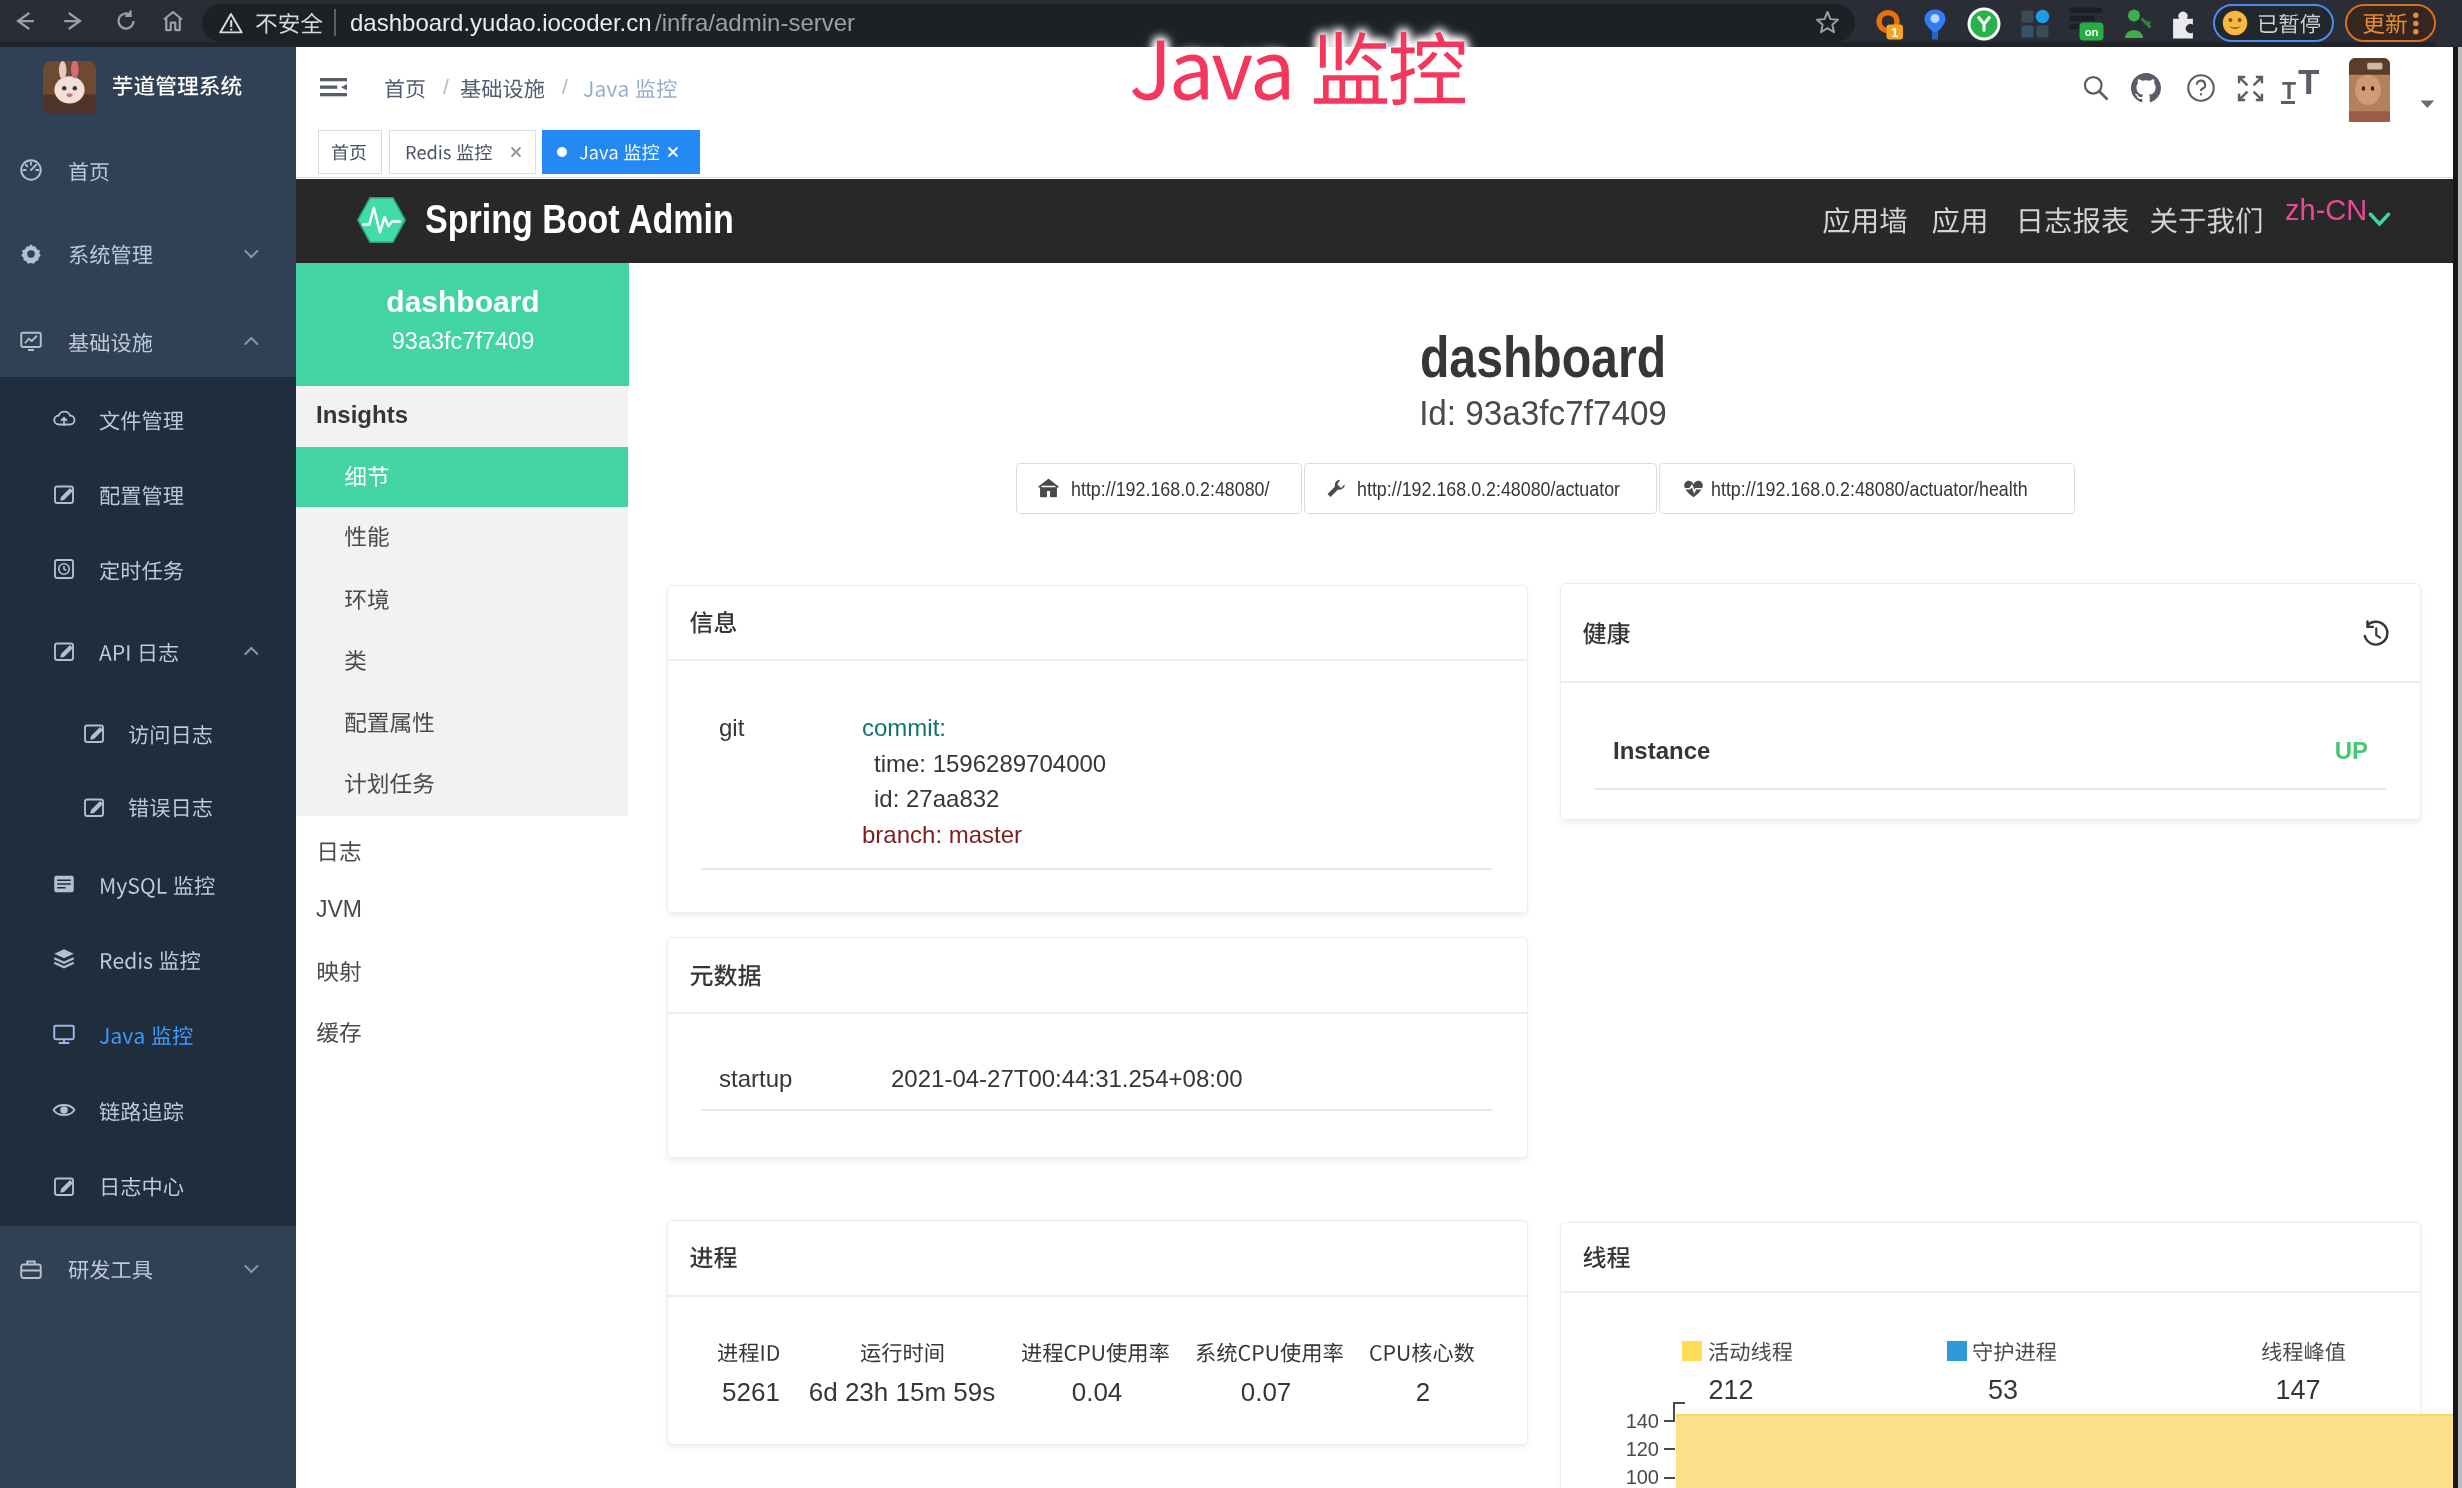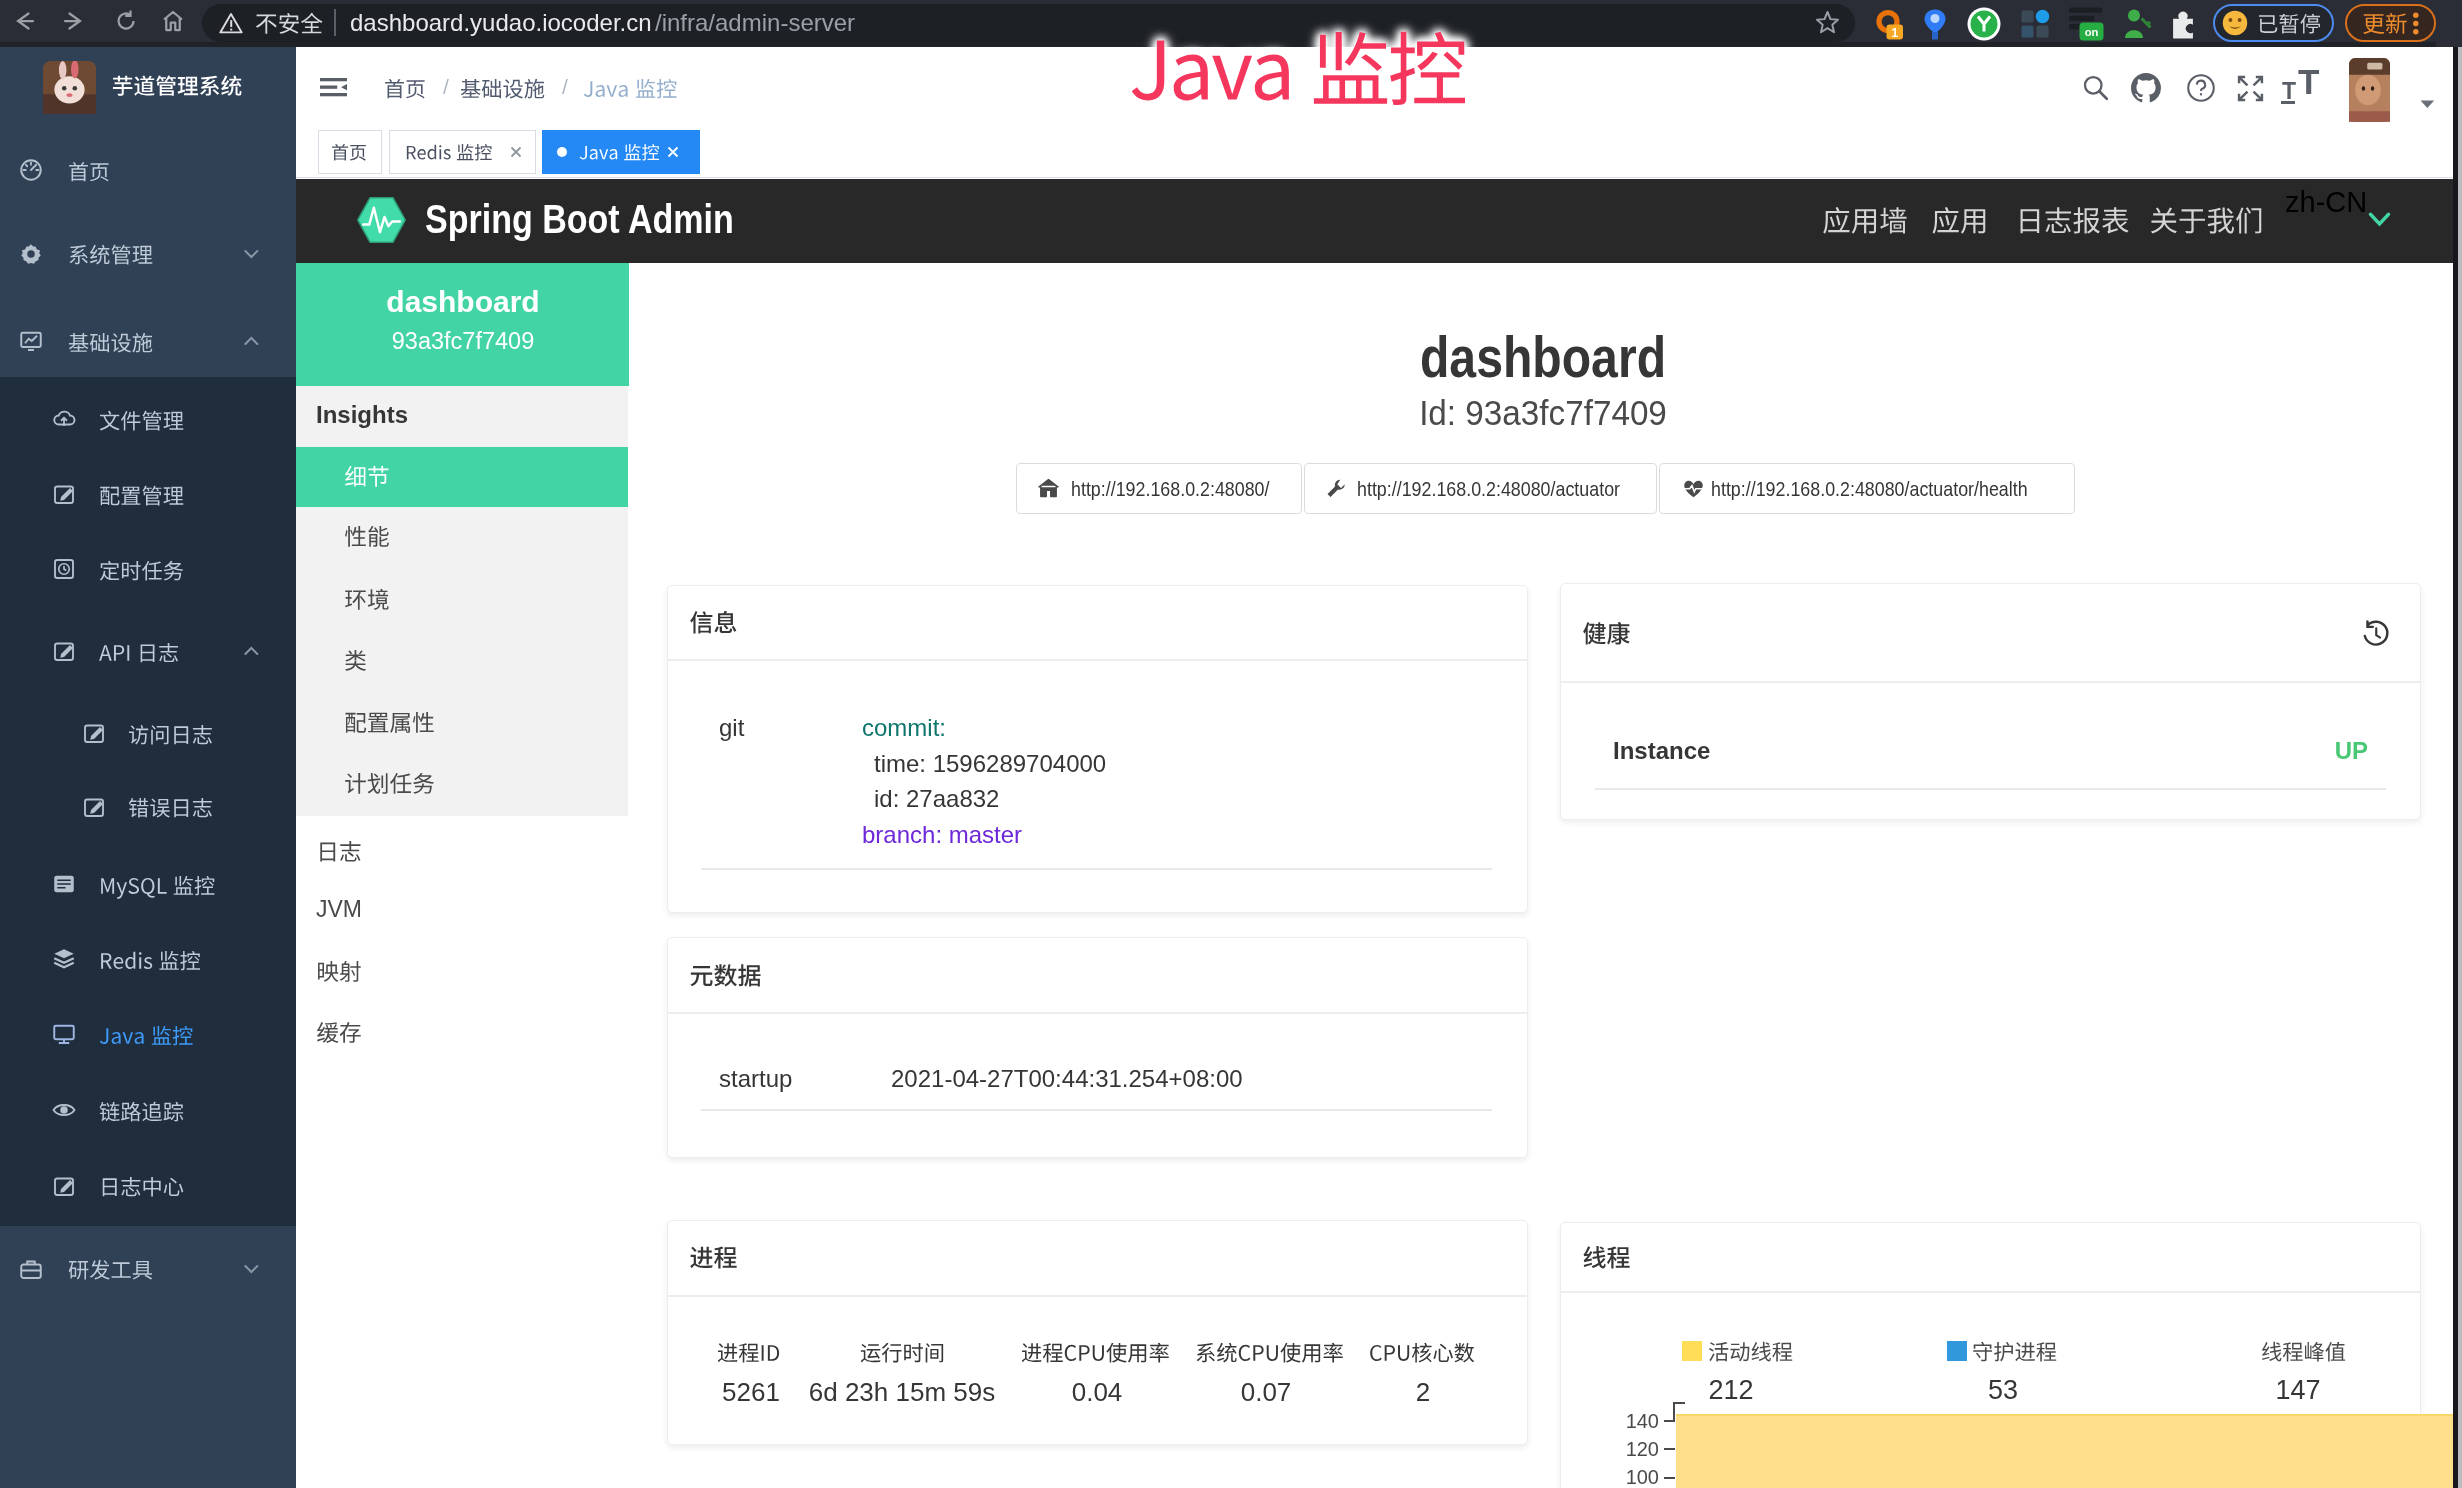--- a/index.html
+++ b/index.html
@@ -399,21 +399,21 @@
       <use href="#g36" transform="translate(38.0,40.3) scale(0.0380,-0.0380)"></use>
       <use href="#g69" transform="translate(76.0,40.3) scale(0.0380,-0.0380)"></use>
       <use href="#g70" transform="translate(114.0,40.3) scale(0.0380,-0.0380)"></use>
     </svg></div>
 <div style="position:absolute;left:2149px;top:201px;line-height:0"><svg width="115" height="39" viewBox="0 0 152 52" fill="#d4d4d4">
       <use href="#g71" transform="translate(0.0,40.3) scale(0.0380,-0.0380)"></use>
       <use href="#g72" transform="translate(38.0,40.3) scale(0.0380,-0.0380)"></use>
       <use href="#g73" transform="translate(76.0,40.3) scale(0.0380,-0.0380)"></use>
       <use href="#g74" transform="translate(114.0,40.3) scale(0.0380,-0.0380)"></use>
     </svg></div>
-<div style="position:absolute;left:2285px;top:188px;font-family:'Liberation Sans',sans-serif;font-size:29px;font-weight:400;color:#000000;line-height:1;white-space:nowrap;letter-spacing:normal;text-align:left">zh-CN</div>
+<div style="position:absolute;left:2285px;top:196px;font-family:'Liberation Sans',sans-serif;font-size:29px;font-weight:400;color:#ec4899;line-height:1;white-space:nowrap;letter-spacing:normal;text-align:left">zh-CN</div>
 <svg style="position:absolute;left:2368px;top:212px;" width="23" height="15" viewBox="0 0 30 20">
     <path d="M3 3 L15 16 L27 3" stroke="#43d4a6" stroke-width="4.5" fill="none" stroke-linecap="round"></path>
   </svg>
 <div style="position:absolute;left:296px;top:263px;width:334px;height:1225px;background:#fff;border-right:1.5px solid #dbdbdb"></div>
 <div style="position:absolute;left:296px;top:263px;width:334px;height:123px;background:#43d4a6"></div>
 <div style="position:absolute;left:463px;top:287px;font-family:'Liberation Sans',sans-serif;font-size:30px;font-weight:700;color:#fff;line-height:1;white-space:nowrap;letter-spacing:normal;transform:translateX(-50%);text-align:center">dashboard</div>
 <div style="position:absolute;left:463px;top:330px;font-family:'Liberation Sans',sans-serif;font-size:23.5px;font-weight:400;color:#fff;line-height:1;white-space:nowrap;letter-spacing:normal;transform:translateX(-50%);text-align:center">93a3fc7f7409</div>
 <div style="position:absolute;left:296px;top:386px;width:332px;height:430px;background:#f2f2f2"></div>
 <div style="position:absolute;left:316px;top:403px;font-family:'Liberation Sans',sans-serif;font-size:24px;font-weight:700;color:#363636;line-height:1;white-space:nowrap;letter-spacing:normal;text-align:left">Insights</div>
 <div style="position:absolute;left:296px;top:447px;width:332px;height:60px;background:#43d4a6"></div>
@@ -479,21 +479,21 @@
 <div style="position:absolute;left:667px;top:585px;width:861px;height:328px;background:#fff;border:0.8px solid #ededed;border-radius:5.3px;box-shadow:0 3px 6px rgba(10,10,10,.07)"></div>
 <div style="position:absolute;left:689px;top:606px;line-height:0"><svg width="49" height="33" viewBox="0 0 64 44" fill="#363636">
       <use href="#g89" transform="translate(0.0,33.9) scale(0.0320,-0.0320)"></use>
       <use href="#g90" transform="translate(32.0,33.9) scale(0.0320,-0.0320)"></use>
     </svg></div>
 <div style="position:absolute;left:667px;top:659px;width:861px;height:1.5px;background:#ededed"></div>
 <div style="position:absolute;left:719px;top:716px;font-family:'Liberation Sans',sans-serif;font-size:24px;font-weight:400;color:#363636;line-height:1;white-space:nowrap;letter-spacing:normal;text-align:left">git</div>
 <div style="position:absolute;left:862px;top:716px;font-family:'Liberation Sans',sans-serif;font-size:24px;font-weight:400;color:#0f766e;line-height:1;white-space:nowrap;letter-spacing:normal;text-align:left">commit:</div>
 <div style="position:absolute;left:874px;top:752px;font-family:'Liberation Sans',sans-serif;font-size:24px;font-weight:400;color:#363636;line-height:1;white-space:nowrap;letter-spacing:normal;text-align:left">time: 1596289704000</div>
 <div style="position:absolute;left:874px;top:787px;font-family:'Liberation Sans',sans-serif;font-size:24px;font-weight:400;color:#363636;line-height:1;white-space:nowrap;letter-spacing:normal;text-align:left">id: 27aa832</div>
-<div style="position:absolute;left:862px;top:823px;font-family:'Liberation Sans',sans-serif;font-size:24px;font-weight:400;color:#6d28d9;line-height:1;white-space:nowrap;letter-spacing:normal;text-align:center">branch: master</div>
+<div style="position:absolute;left:862px;top:823px;font-family:'Liberation Sans',sans-serif;font-size:24px;font-weight:400;color:#7f1d1d;line-height:1;white-space:nowrap;letter-spacing:normal;text-align:center">branch: master</div>
 <div style="position:absolute;left:701px;top:868px;width:791px;height:1.5px;background:#e8e8e8"></div>
 <div style="position:absolute;left:1560px;top:583px;width:861px;height:237px;background:#fff;border:0.8px solid #ededed;border-radius:5.3px;box-shadow:0 3px 6px rgba(10,10,10,.07)"></div>
 <div style="position:absolute;left:1582px;top:617px;line-height:0"><svg width="49" height="33" viewBox="0 0 64 44" fill="#363636">
       <use href="#g91" transform="translate(0.0,33.9) scale(0.0320,-0.0320)"></use>
       <use href="#g92" transform="translate(32.0,33.9) scale(0.0320,-0.0320)"></use>
     </svg></div>
 <svg style="position:absolute;left:2361px;top:620px;" width="29" height="29" viewBox="0 0 38 38">
     <path d="M8.5 7 A15 15 0 1 1 5 21 M8.5 2 V9 H15.5" stroke="#363636" stroke-width="3.2" fill="none" stroke-linecap="round"></path>
     <path d="M20 11 V20 L25 23" stroke="#363636" stroke-width="2.8" fill="none" stroke-linecap="round"></path>
   </svg>

